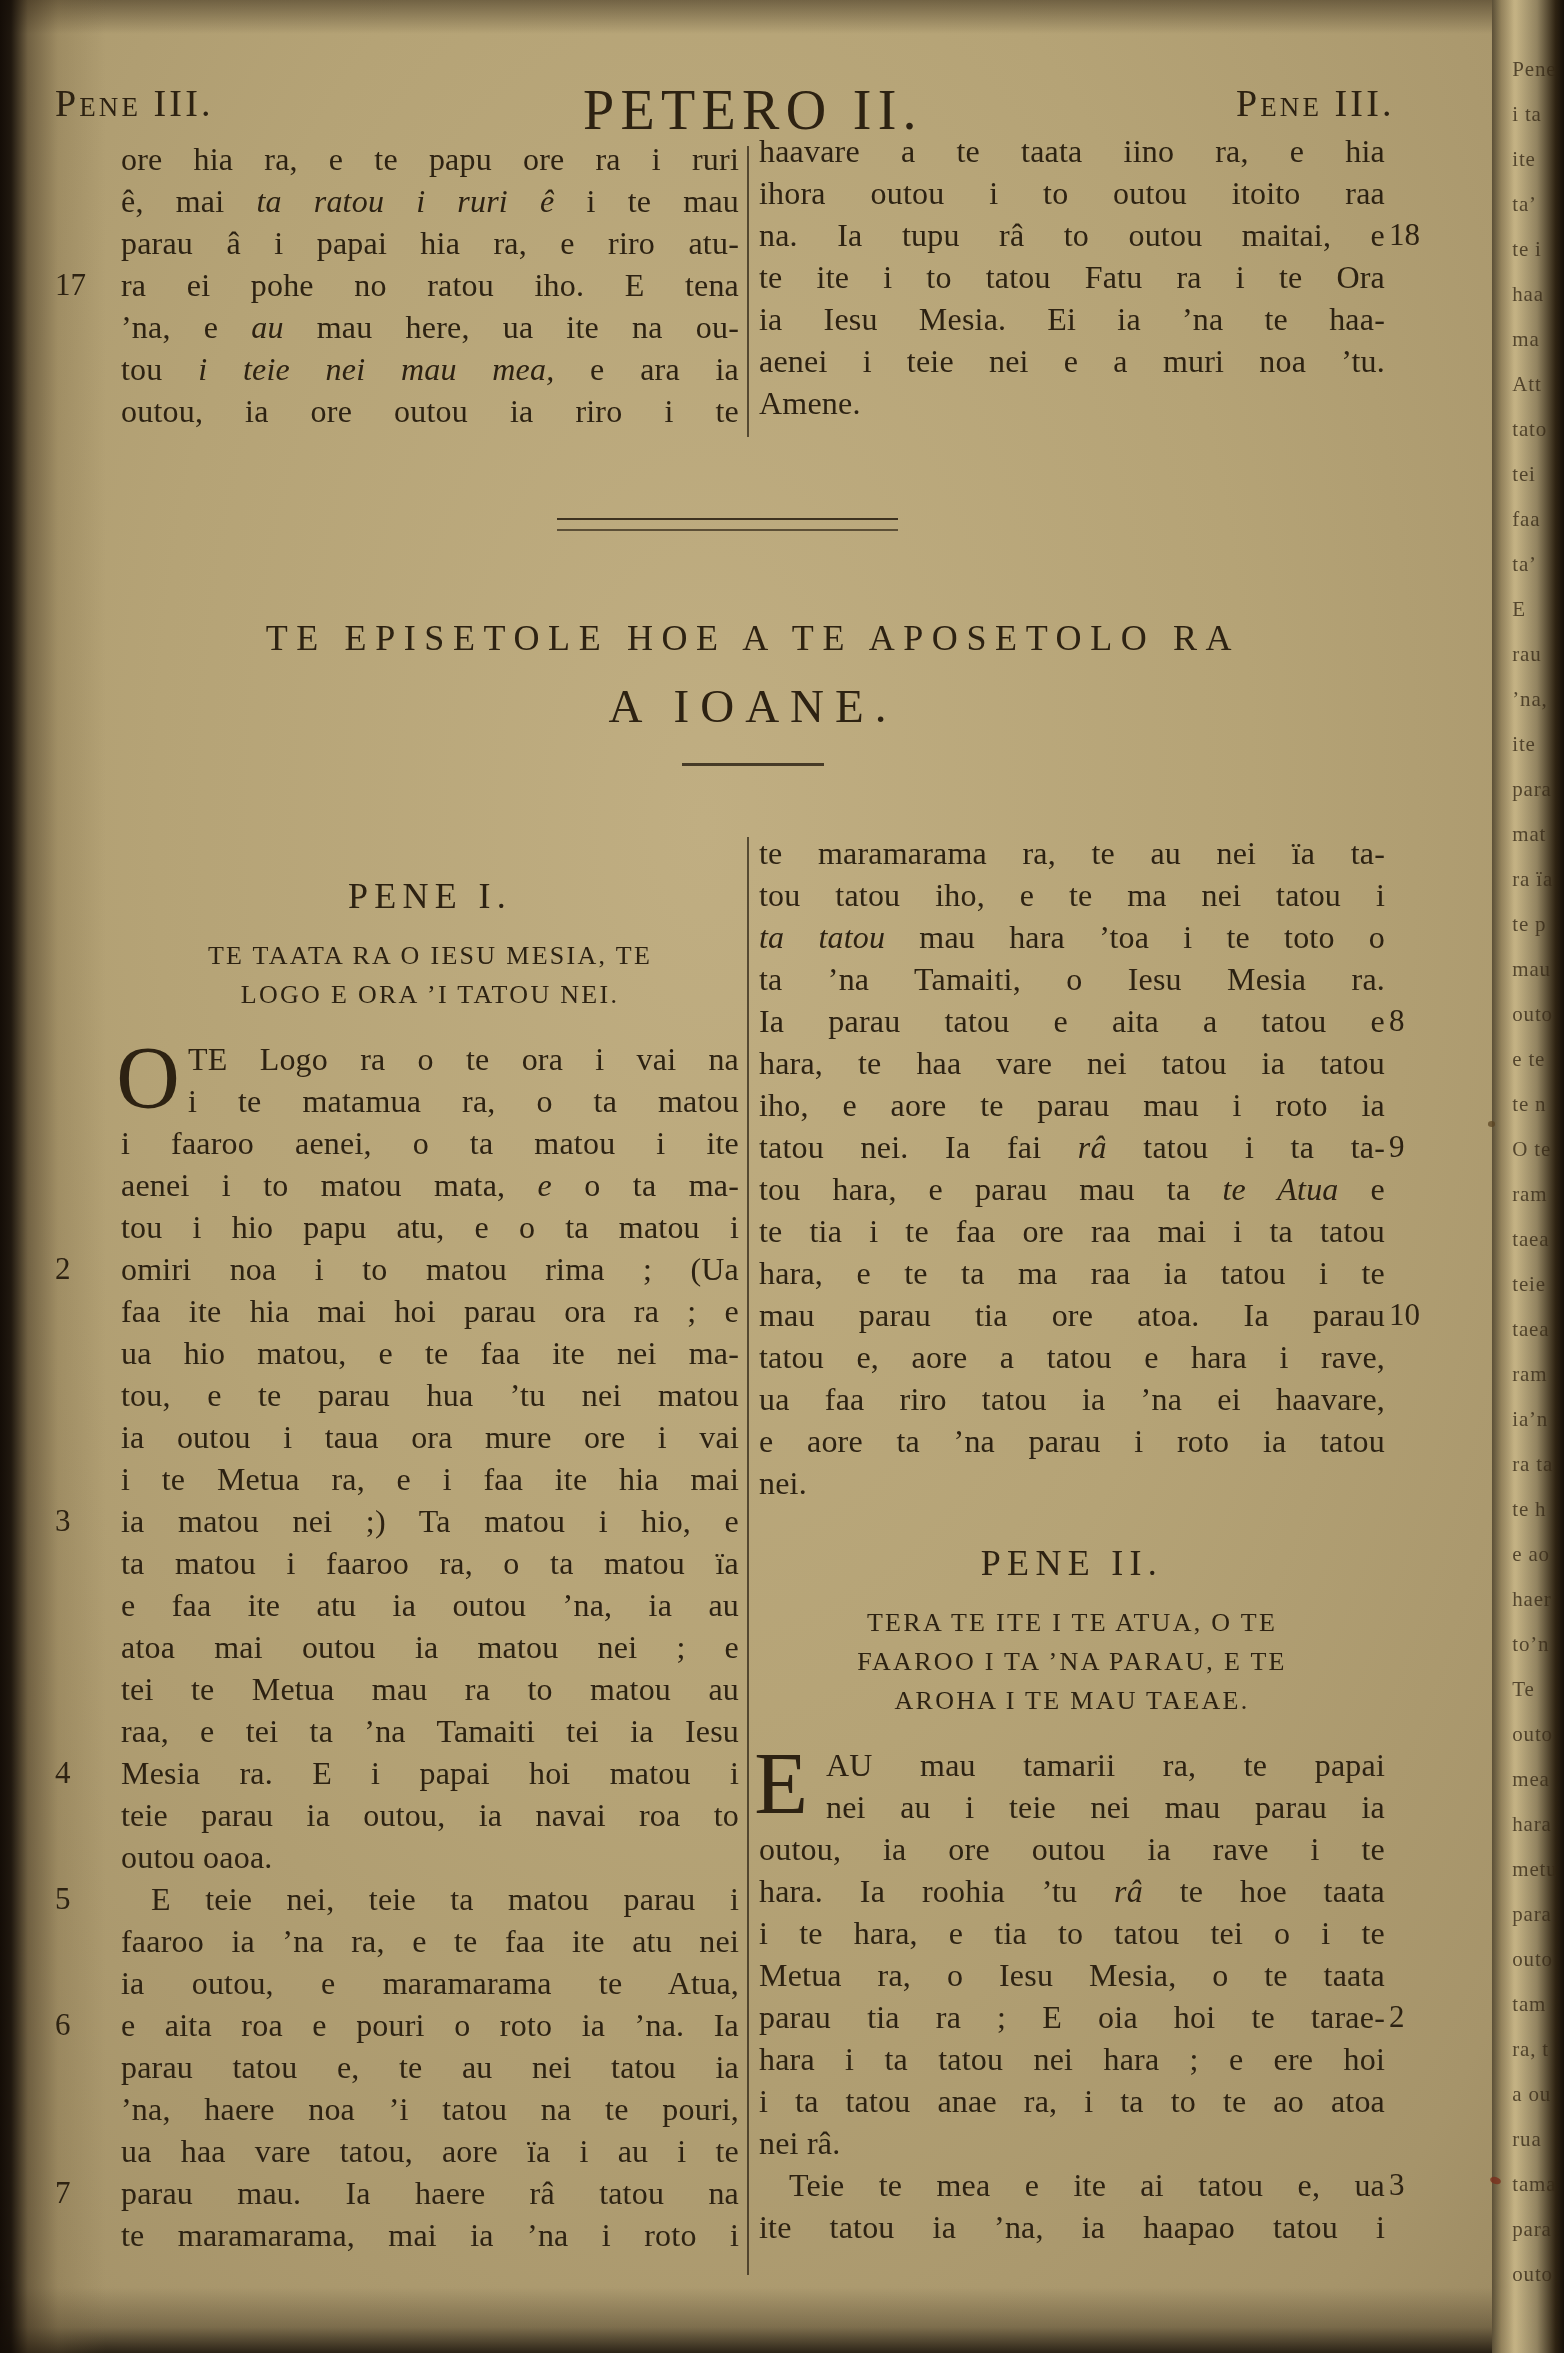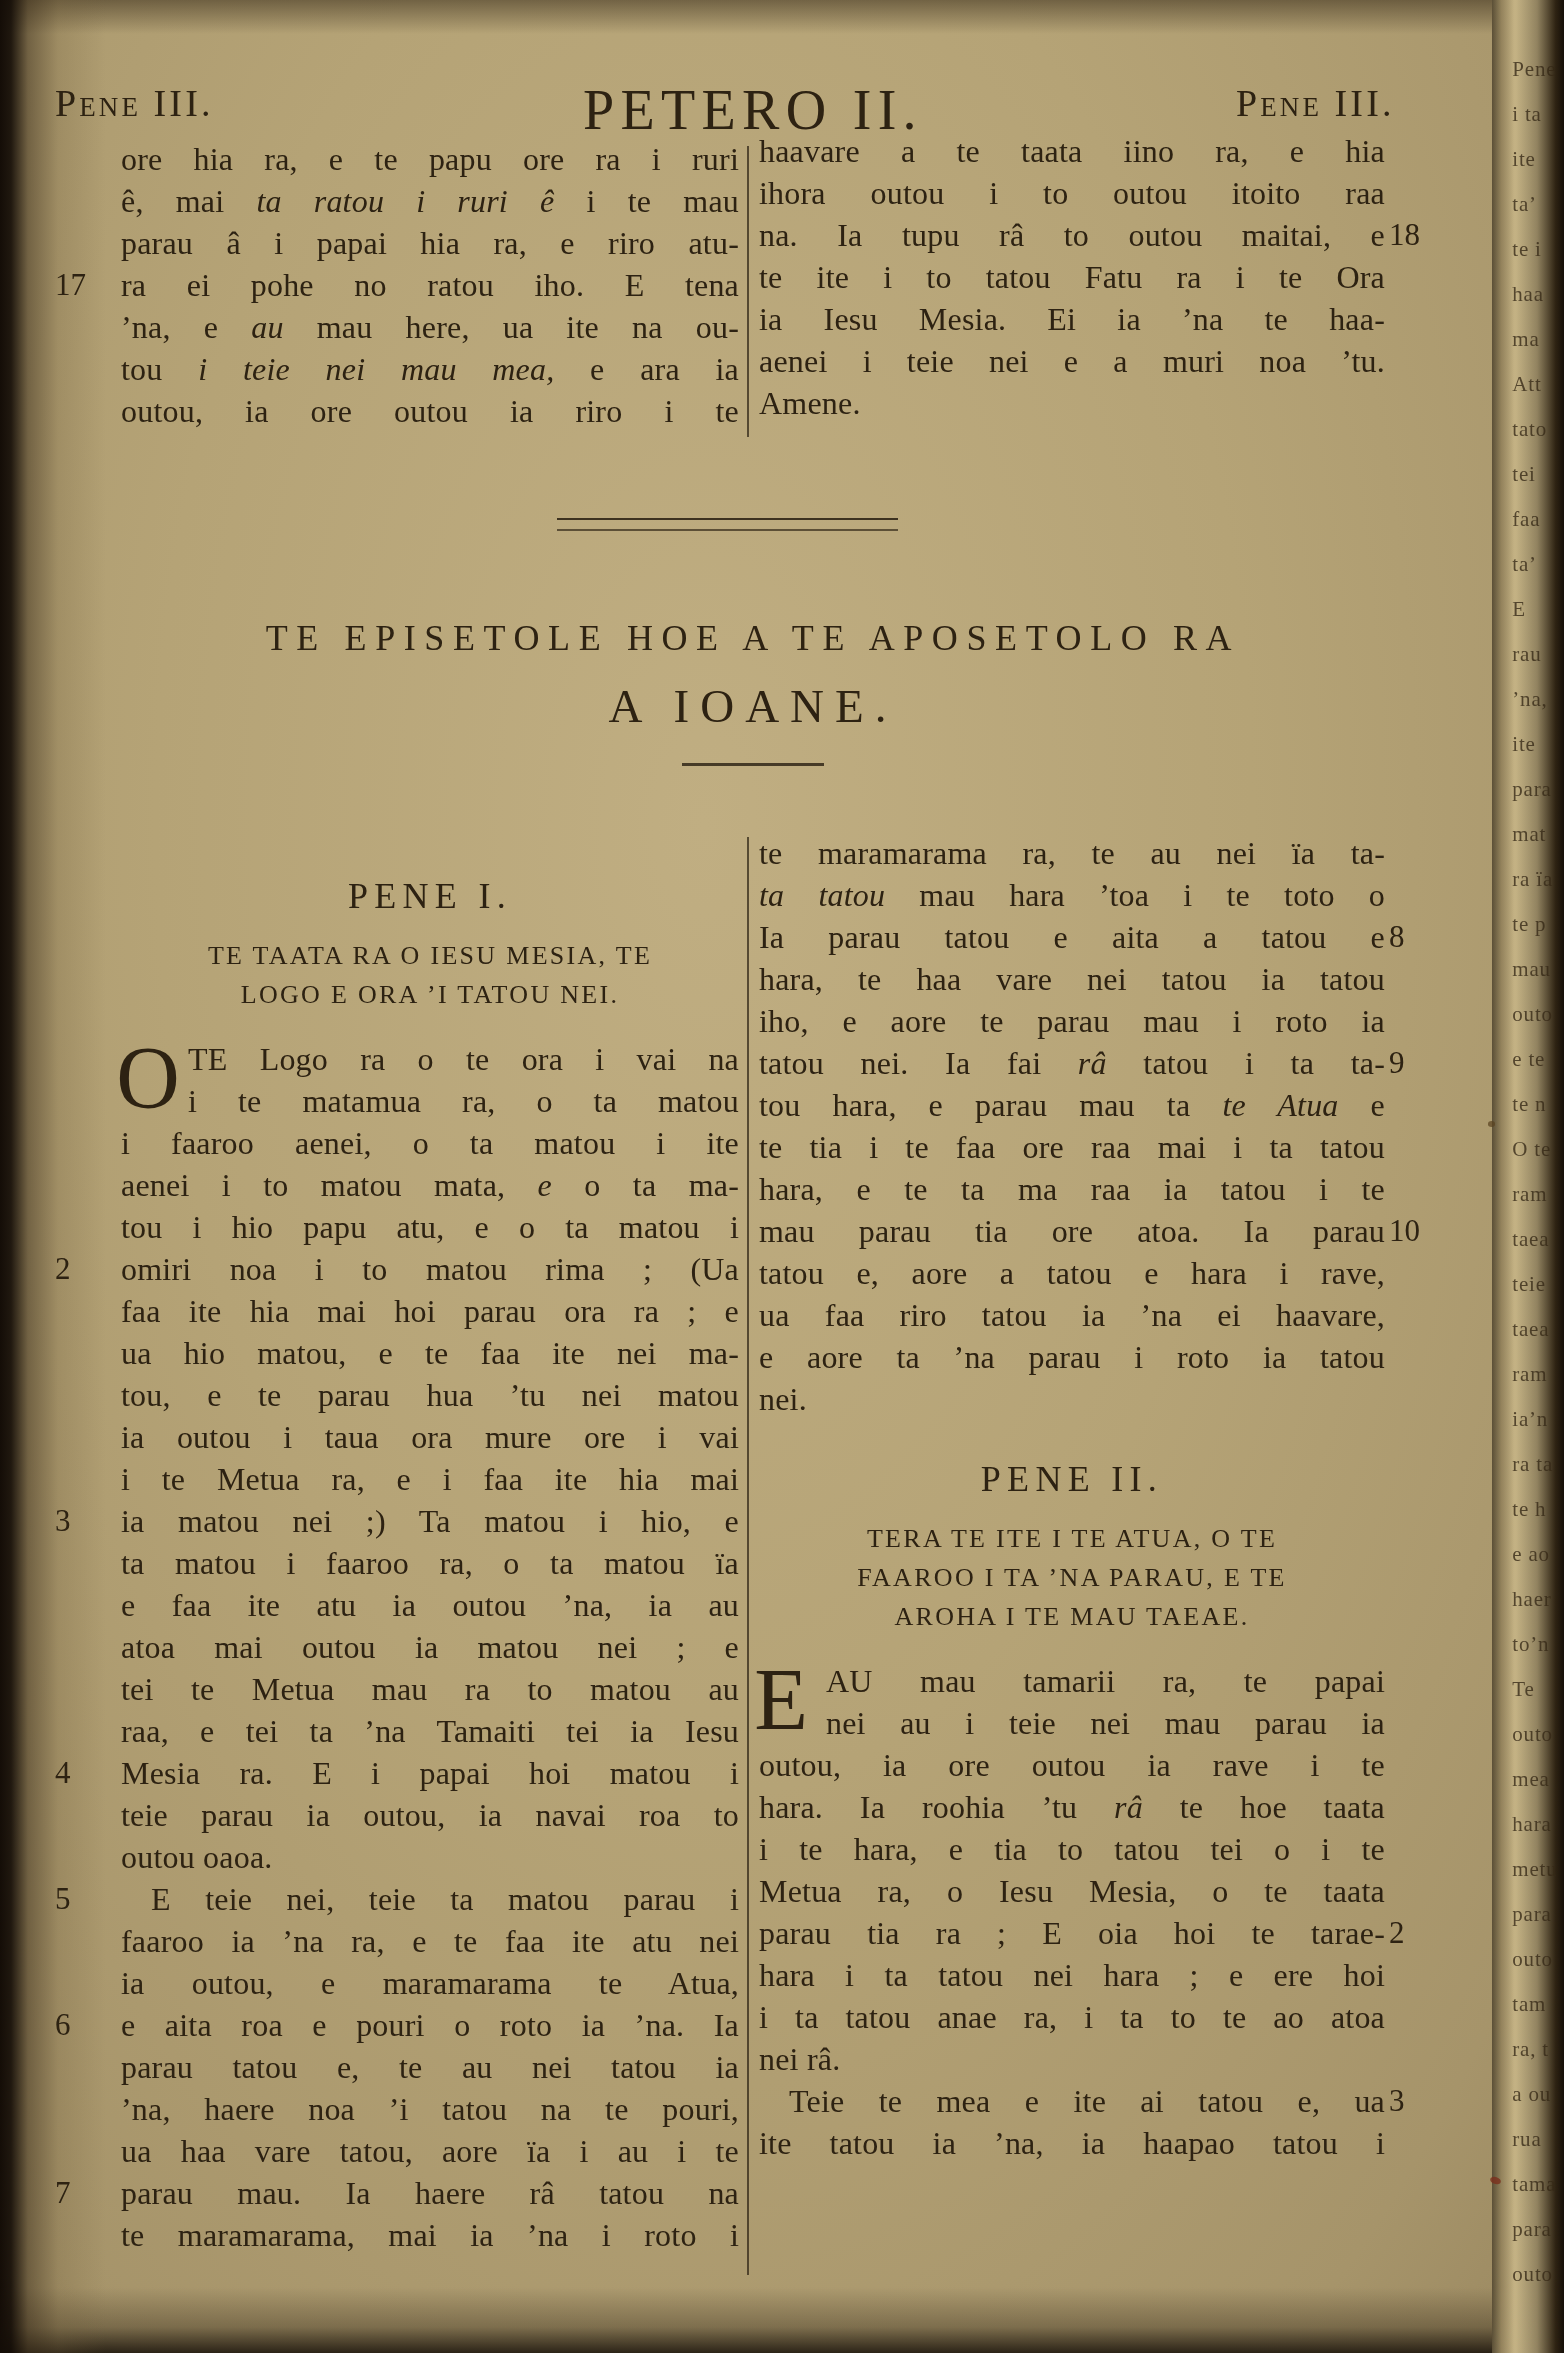--- a/index.html
+++ b/index.html
@@ -160,21 +160,23 @@
           </div>
       </div>
     </section>
 
     <div class="rule-main"></div>
 
     <section class="mcol-r num-right">
       <div class="para">
         <div class="lines">
             <div class="line"><span>te maramarama ra, te au nei ïa ta-</span></div>
+            <div class="line"><span>tou tatou iho, e te ma nei tatou i</span></div>
             <div class="line"><span class="it">ta tatou</span><span> mau hara ’toa i te toto o</span></div>
+            <div class="line"><span>ta ’na Tamaiti, o Iesu Mesia ra.</span></div>
             <div class="line"><span class="vnum right">8</span><span>Ia parau tatou e aita a tatou e</span></div>
             <div class="line"><span>hara, te haa vare nei tatou ia tatou</span></div>
             <div class="line"><span>iho, e aore te parau mau i roto ia</span></div>
             <div class="line"><span class="vnum right">9</span><span>tatou nei.  Ia fai </span><span class="it">râ</span><span> tatou i ta ta-</span></div>
             <div class="line"><span>tou hara, e parau mau ta </span><span class="it">te Atua</span><span> e</span></div>
             <div class="line"><span>te tia i te faa ore raa mai i ta tatou</span></div>
             <div class="line"><span>hara, e te ta ma raa ia tatou i te</span></div>
             <div class="line"><span class="vnum right">10</span><span>mau parau tia ore atoa.  Ia parau</span></div>
             <div class="line"><span>tatou e, aore a tatou e hara i rave,</span></div>
             <div class="line"><span>ua faa riro tatou ia ’na ei haavare,</span></div>

